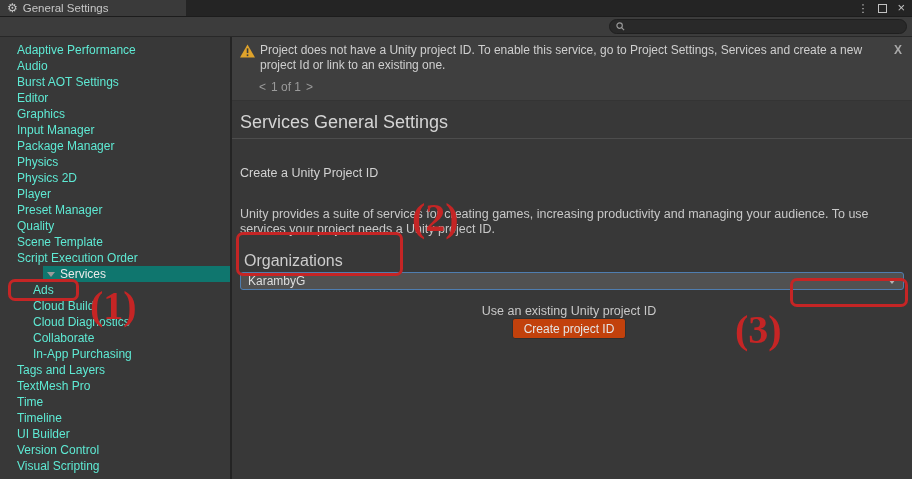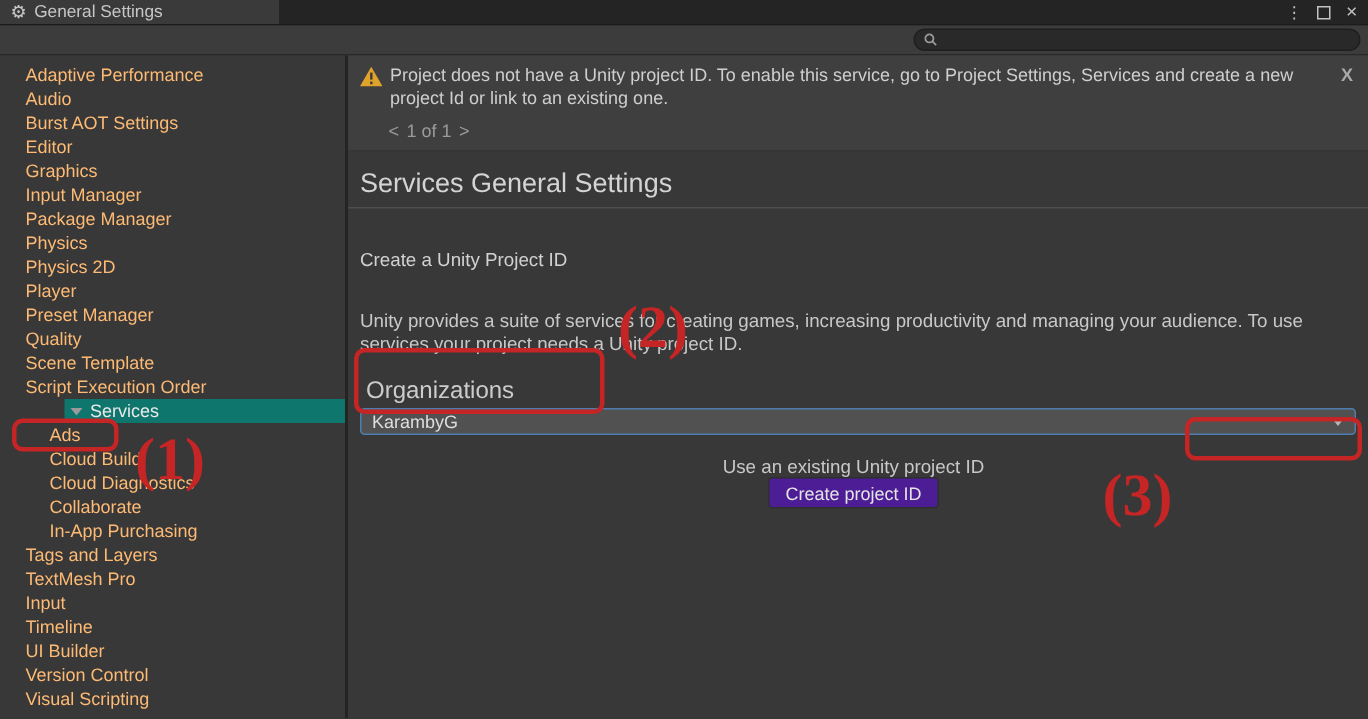--- a/index.html
+++ b/index.html
@@ -31,21 +31,21 @@
     flex:1; background:transparent; border:none; outline:none;
     color:#cccccc; font-size:11px; font-family:"Liberation Sans", sans-serif; padding:0;
   }
 
   
   .content { display:flex; height:442px; }
   .sidebar {
     width:232px; flex:0 0 232px; background:#383838; border-right:2px solid #242424;
     padding-top:5px; overflow:hidden;
   }
-  .side-row { height:16px; line-height:16px; font-size:12px; color:#fdba74;
+  .side-row { height:16px; line-height:16px; font-size:12px; color:#5eead4;
     padding-left:17px; white-space:nowrap; position:relative; cursor:default; }
   .side-row.level-1 { padding-left:33px; }
   .side-row.selected { background:#0f766e; color:#eaeaea;margin-left:43px; }
   .foldout { display:none; position:absolute; left:4px; top:6px; width:0; height:0;
     border-left:4px solid transparent; border-right:4px solid transparent; border-top:5px solid #9a9a9a; }
   .side-row.expanded .foldout { display:block; }
 
   
   .main { flex:1; position:relative; background:#383838; }
   .banner { background:#3f3f3f; border-bottom:1px solid #343434; padding:6px 8px 6px 8px; position:relative; }
@@ -68,21 +68,21 @@
     margin-top:2px; height:18px; background:#515151; border:1px solid #4f7daf; border-radius:3px;
     display:flex; align-items:center; justify-content:space-between; padding:0 7px;
     font-size:12px; color:#dedede; cursor:default;
   }
   .dd-arrow { width:0; height:0; border-left:4px solid transparent; border-right:4px solid transparent;
     border-top:5px solid #b5b5b5; }
 
   .row-existing { margin-top:14px; display:flex; align-items:center; justify-content:space-between; padding-right:6px;flex-direction:column; }
   .existing-label { font-size:12.5px; color:#c8c8c8; }
   .create-btn {
-    background:#4c1d95; border:1px solid #2f2f2f; border-radius:3px; color:#e4e4e4;
+    background:#c2410c; border:1px solid #2f2f2f; border-radius:3px; color:#e4e4e4;
     font-size:12px; font-family:"Liberation Sans", sans-serif; height:21px; padding:0 11px; cursor:default;
   }
 
   
   .ann-box { position:absolute; border:3px solid #c52525; border-radius:7px; pointer-events:none; }
   #ann-box-1 { left:8px;  top:279px; width:71px;  height:22px; }
   #ann-box-2 { left:236px; top:232px; width:167px; height:44px; }
   #ann-box-3 { left:790px; top:278px; width:118px; height:29px; }
   .ann-num { position:absolute; color:#c52525; font-family:"Liberation Serif", serif;
     font-weight:bold; font-size:40px; line-height:1; pointer-events:none; }
@@ -225,21 +225,21 @@
         <span>Tags and Layers</span>
       </div>
 
       <div class="side-row">
         
         <span>TextMesh Pro</span>
       </div>
 
       <div class="side-row">
         
-        <span>Input</span>
+        <span>Time</span>
       </div>
 
       <div class="side-row">
         
         <span>Timeline</span>
       </div>
 
       <div class="side-row">
         
         <span>UI Builder</span>

